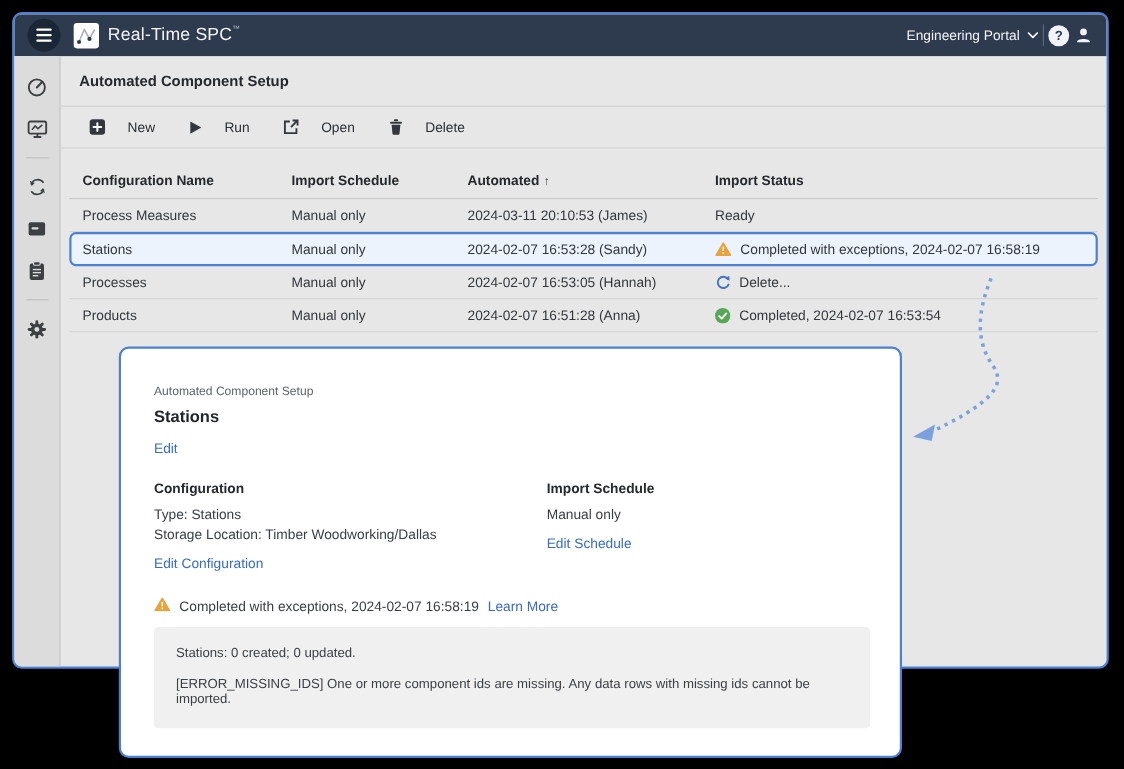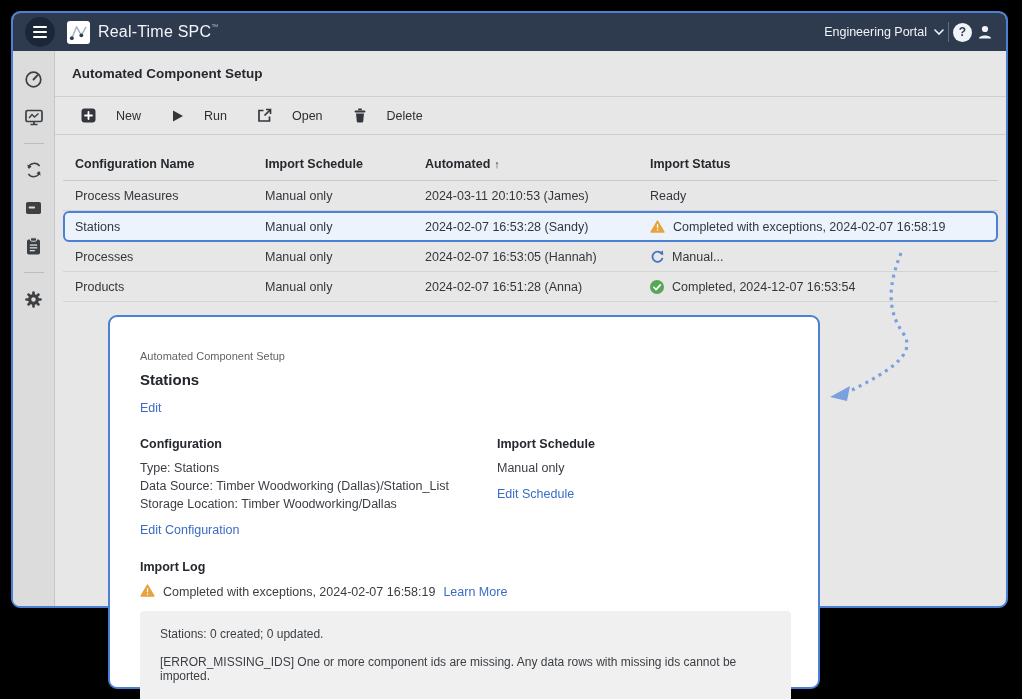--- a/index.html
+++ b/index.html
@@ -228,65 +228,63 @@
                 <div>Processes</div>
                 <div>Manual only</div>
                 <div>2024-02-07 16:53:05 (Hannah)</div>
                 <div class="status-cell">
                   <span class="sicon">
                     <svg width="14" height="14" viewBox="0 0 14 14">
     <path d="M11.6 3.6 A5.1 5.1 0 1 0 12.3 8.7" stroke="#4472c4" stroke-width="1.8" fill="none" stroke-linecap="round"></path>
     <polygon points="12.9,0.6 13.3,5.2 9.3,3.1" fill="#4472c4"></polygon>
   </svg>
                   </span>
-                  <span>Manual...</span>
+                  <span>Delete...</span>
                 </div>
               </div>
               <div class="trow">
                 <div>Products</div>
                 <div>Manual only</div>
                 <div>2024-02-07 16:51:28 (Anna)</div>
                 <div class="status-cell">
                   <span class="sicon">
                     <svg width="14" height="14" viewBox="0 0 14 14">
     <circle cx="7" cy="7" r="7" fill="#57a757"></circle>
     <path d="M3.8 7.3 L6.1 9.6 L10.3 4.9" stroke="#fff" stroke-width="1.6" fill="none" stroke-linecap="round" stroke-linejoin="round"></path>
   </svg>
                   </span>
-                  <span>Completed, 2024-12-07 16:53:54</span>
+                  <span>Completed, 2024-02-07 16:53:54</span>
                 </div>
               </div>
             </div>
         </div>
       </div>
     </div>
   </div>
 
   <div class="popup">
     <div class="eyebrow">Automated Component Setup</div>
     <div class="ptitle">Stations</div>
     <div class="link edit-main">Edit</div>
 
     <div class="pcols">
       <div class="sect">
         <div class="sect-h">Configuration</div>
         <div class="pline">Type: Stations</div>
-        <div class="pline">Data Source: Timber Woodworking (Dallas)/Station_List</div>
         <div class="pline">Storage Location: Timber Woodworking/Dallas</div>
         <div class="link">Edit Configuration</div>
       </div>
       <div class="sect">
         <div class="sect-h">Import Schedule</div>
         <div class="pline">Manual only</div>
         <div class="link">Edit Schedule</div>
       </div>
     </div>
 
     <div class="log-sect">
-      <div class="sect-h">Import Log</div>
       <div class="log-status">
         <span class="sicon" id="log-status-icon"><svg width="15" height="13" viewBox="0 0 15 13">
     <path d="M7.5 1 L14 12 H1 Z" fill="#e8a33d" stroke="#e8a33d" stroke-width="1.4" stroke-linejoin="round"></path>
     <rect x="6.9" y="4.2" width="1.3" height="4" fill="#fff"></rect>
     <rect x="6.9" y="9.3" width="1.3" height="1.4" fill="#fff"></rect>
   </svg></span>
         <span>Completed with exceptions, 2024-02-07 16:58:19</span>
         <span class="link">Learn More</span>
       </div>
       <div class="log-box">

